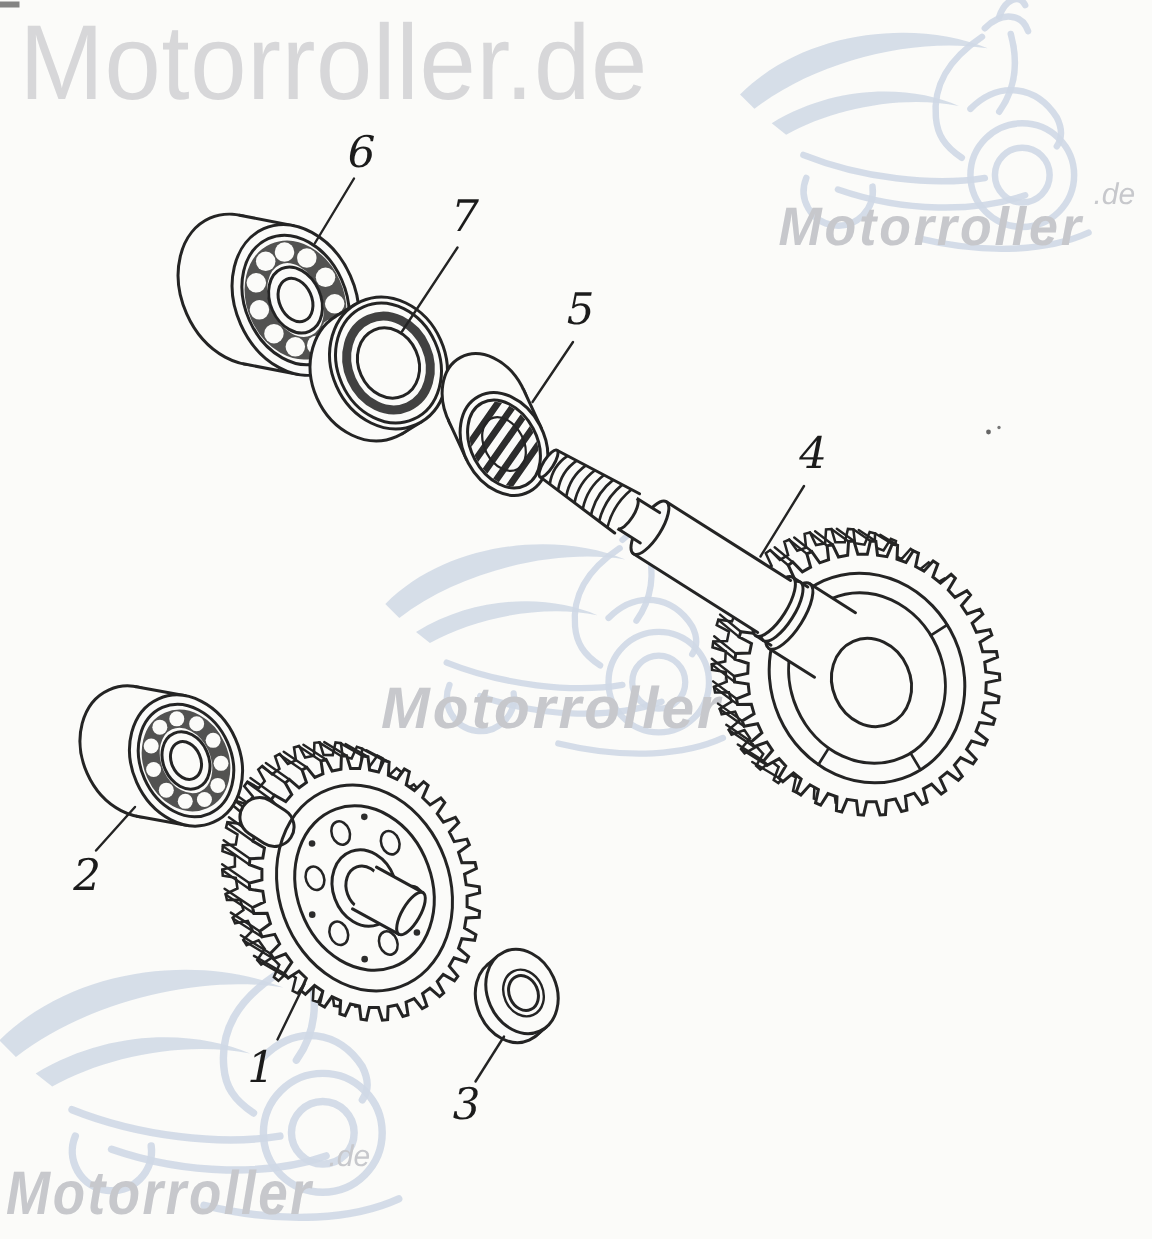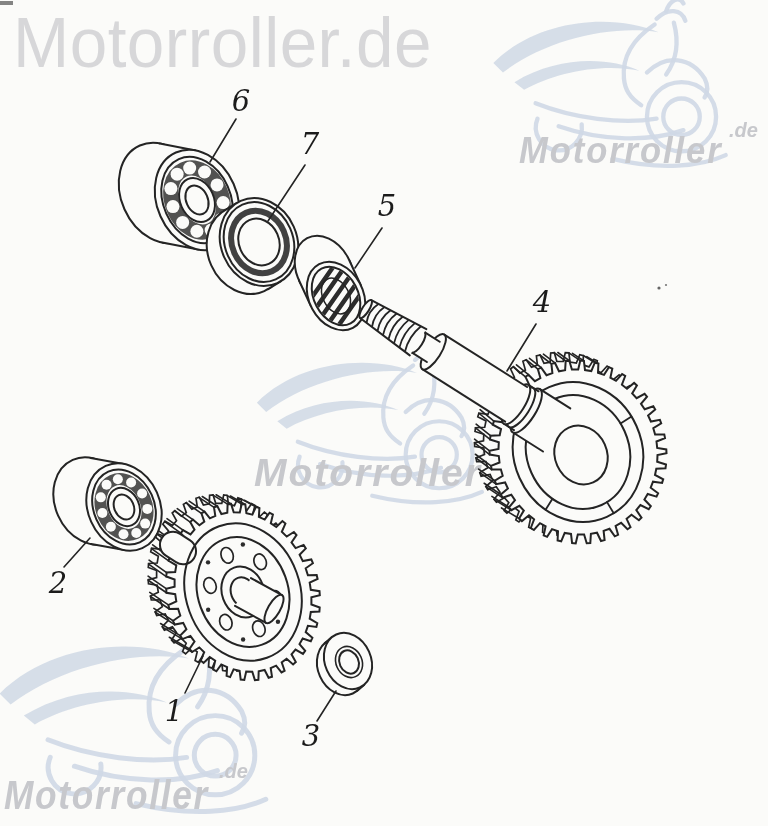--- a/index.html
+++ b/index.html
@@ -19,21 +19,21 @@
     letter-spacing:.5px;white-space:nowrap;
     transform:scaleX(.95);transform-origin:left top;
   }
   .wm-brand{
     position:absolute;font-style:italic;font-weight:700;
     font-family:"Liberation Sans",sans-serif;
     color:var(--watermark-text-gray);letter-spacing:2px;white-space:nowrap;
     transform-origin:left top;
   }
   .wm-suffix{
-    position:absolute;font-style:italic;font-weight:700;
+    position:absolute;font-style:italic;font-weight:400;
     font-family:"Liberation Sans",sans-serif;
     color:var(--watermark-text-gray);white-space:nowrap;
   }
   #wmb-tr{left:519px;top:130px;font-size:36px;transform:scaleX(.96);}
   #wms-tr{left:729px;top:119px;font-size:20px;}
   #wmb-mid{left:254px;top:451px;font-size:39px;}
   #wms-mid{left:477px;top:443px;font-size:17px;}
   #wmb-bot{left:4px;top:772px;font-size:41px;transform:scaleX(.86);}
   #wms-bot{left:219px;top:760px;font-size:20px;}
   .plabel{

